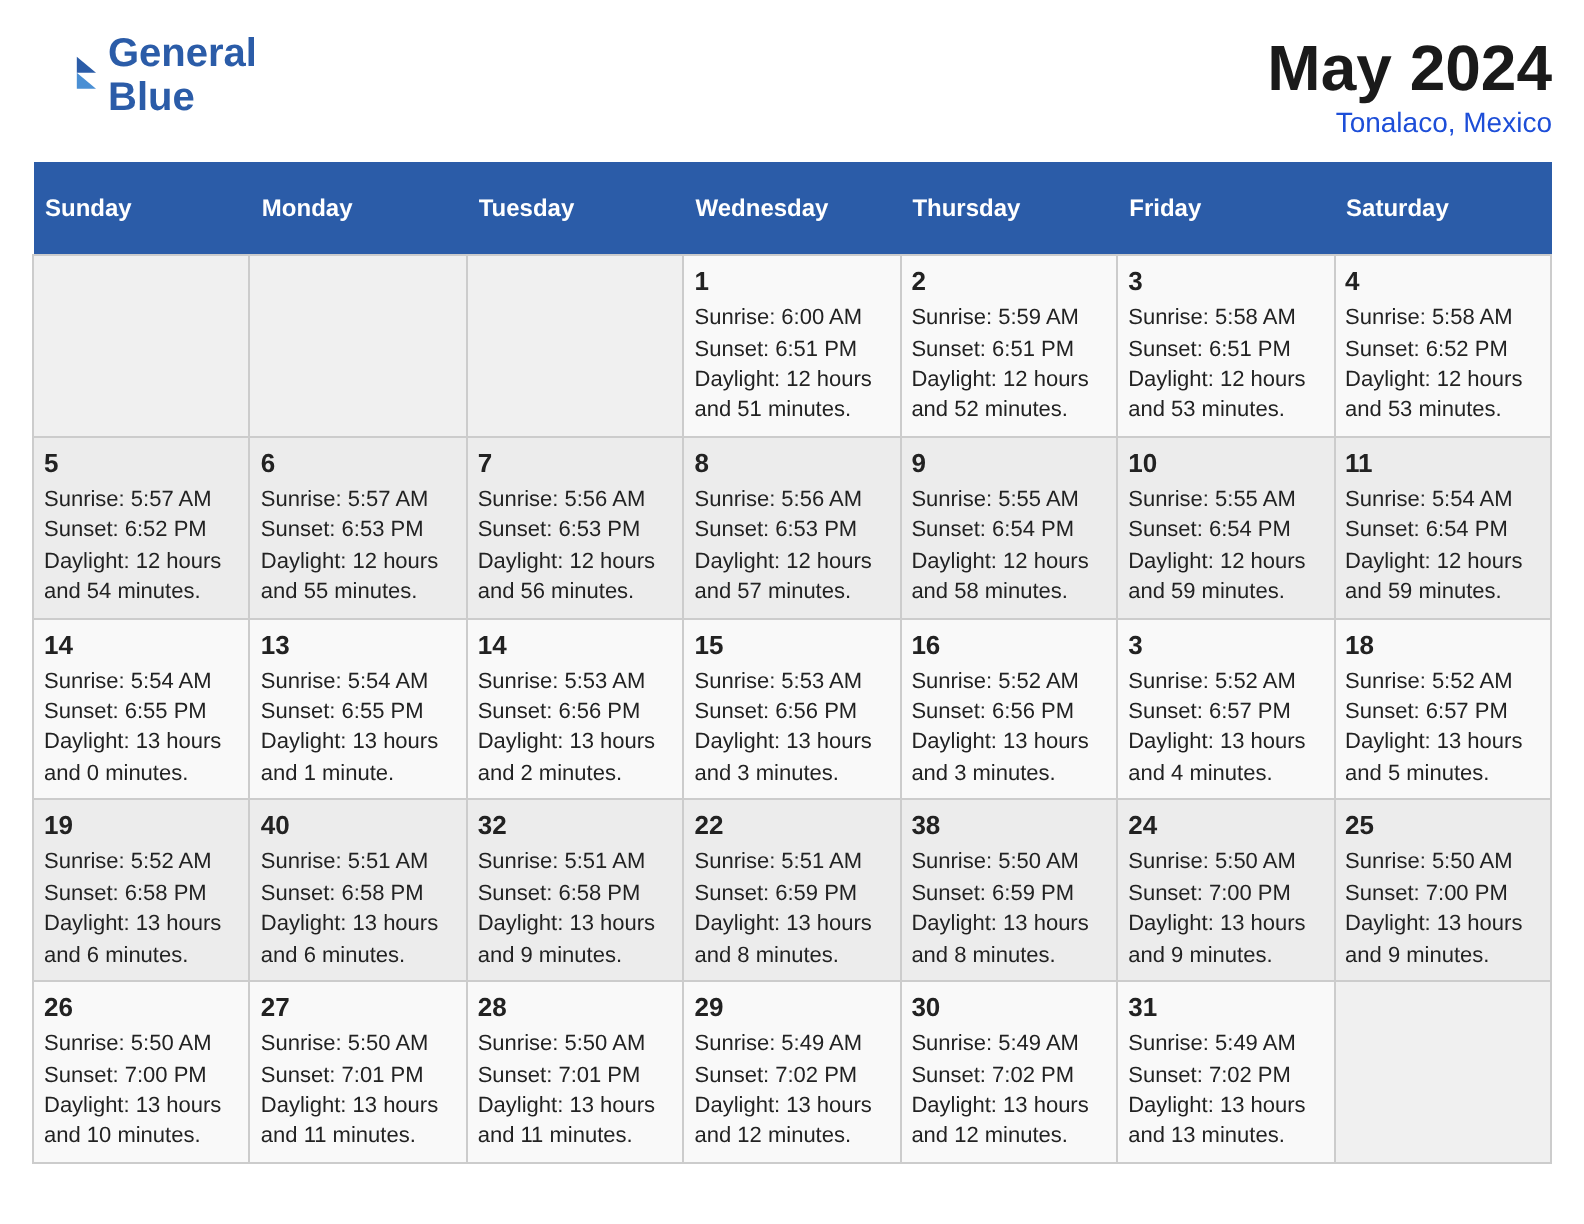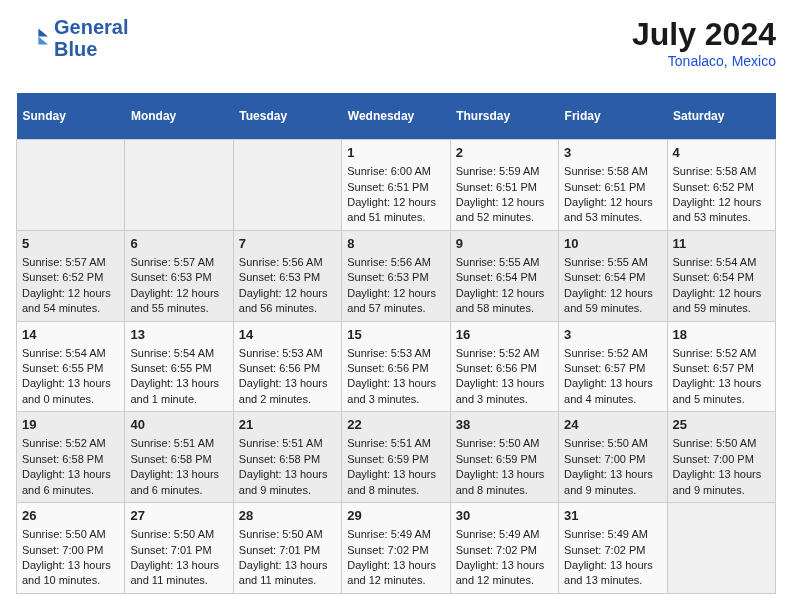--- a/index.html
+++ b/index.html
@@ -7,21 +7,21 @@
       font-family: Arial, sans-serif;
       background: #fff;
       width: 792px;
       min-height: 612px;
       padding: 16px;
     }
     .header {
       display: flex;
       justify-content: space-between;
       align-items: flex-start;
-      margin-bottom: 24px;
+      margin-bottom: 12px;
     }
     .logo {
       display: flex;
       align-items: center;
       gap: 6px;
     }
     .logo-text {
       font-size: 20px;
       font-weight: bold;
       color: #1a1a1a;
@@ -93,21 +93,21 @@
     <svg class="logo-icon" viewBox="0 0 40 40">
       <polygon points="28,8 40,18 28,18" fill="#2b5ca8"></polygon>
       <polygon points="28,18 40,28 28,28" fill="#4a8fd4"></polygon>
     </svg>
     <div class="logo-text">
       <div><span>General</span></div>
       <div><span>Blue</span></div>
     </div>
   </div>
   <div class="title-block">
-    <div class="month-year">July 2024</div>
+    <div class="month-year">May 2024</div>
     <div class="location">Tonalaco, Mexico</div>
   </div>
 </div>
 
 <table>
   <thead>
     <tr>
     <th>Sunday</th>
         <th>Monday</th>
         <th>Tuesday</th>
@@ -262,21 +262,21 @@
           <div>and 6 minutes.</div>
         </td>
         <td>
           <span class="day-num">40</span>
           <div>Sunrise: 5:51 AM</div>
           <div>Sunset: 6:58 PM</div>
           <div>Daylight: 13 hours</div>
           <div>and 6 minutes.</div>
         </td>
         <td>
-          <span class="day-num">21</span>
+          <span class="day-num">32</span>
           <div>Sunrise: 5:51 AM</div>
           <div>Sunset: 6:58 PM</div>
           <div>Daylight: 13 hours</div>
           <div>and 9 minutes.</div>
         </td>
         <td>
           <span class="day-num">22</span>
           <div>Sunrise: 5:51 AM</div>
           <div>Sunset: 6:59 PM</div>
           <div>Daylight: 13 hours</div>

